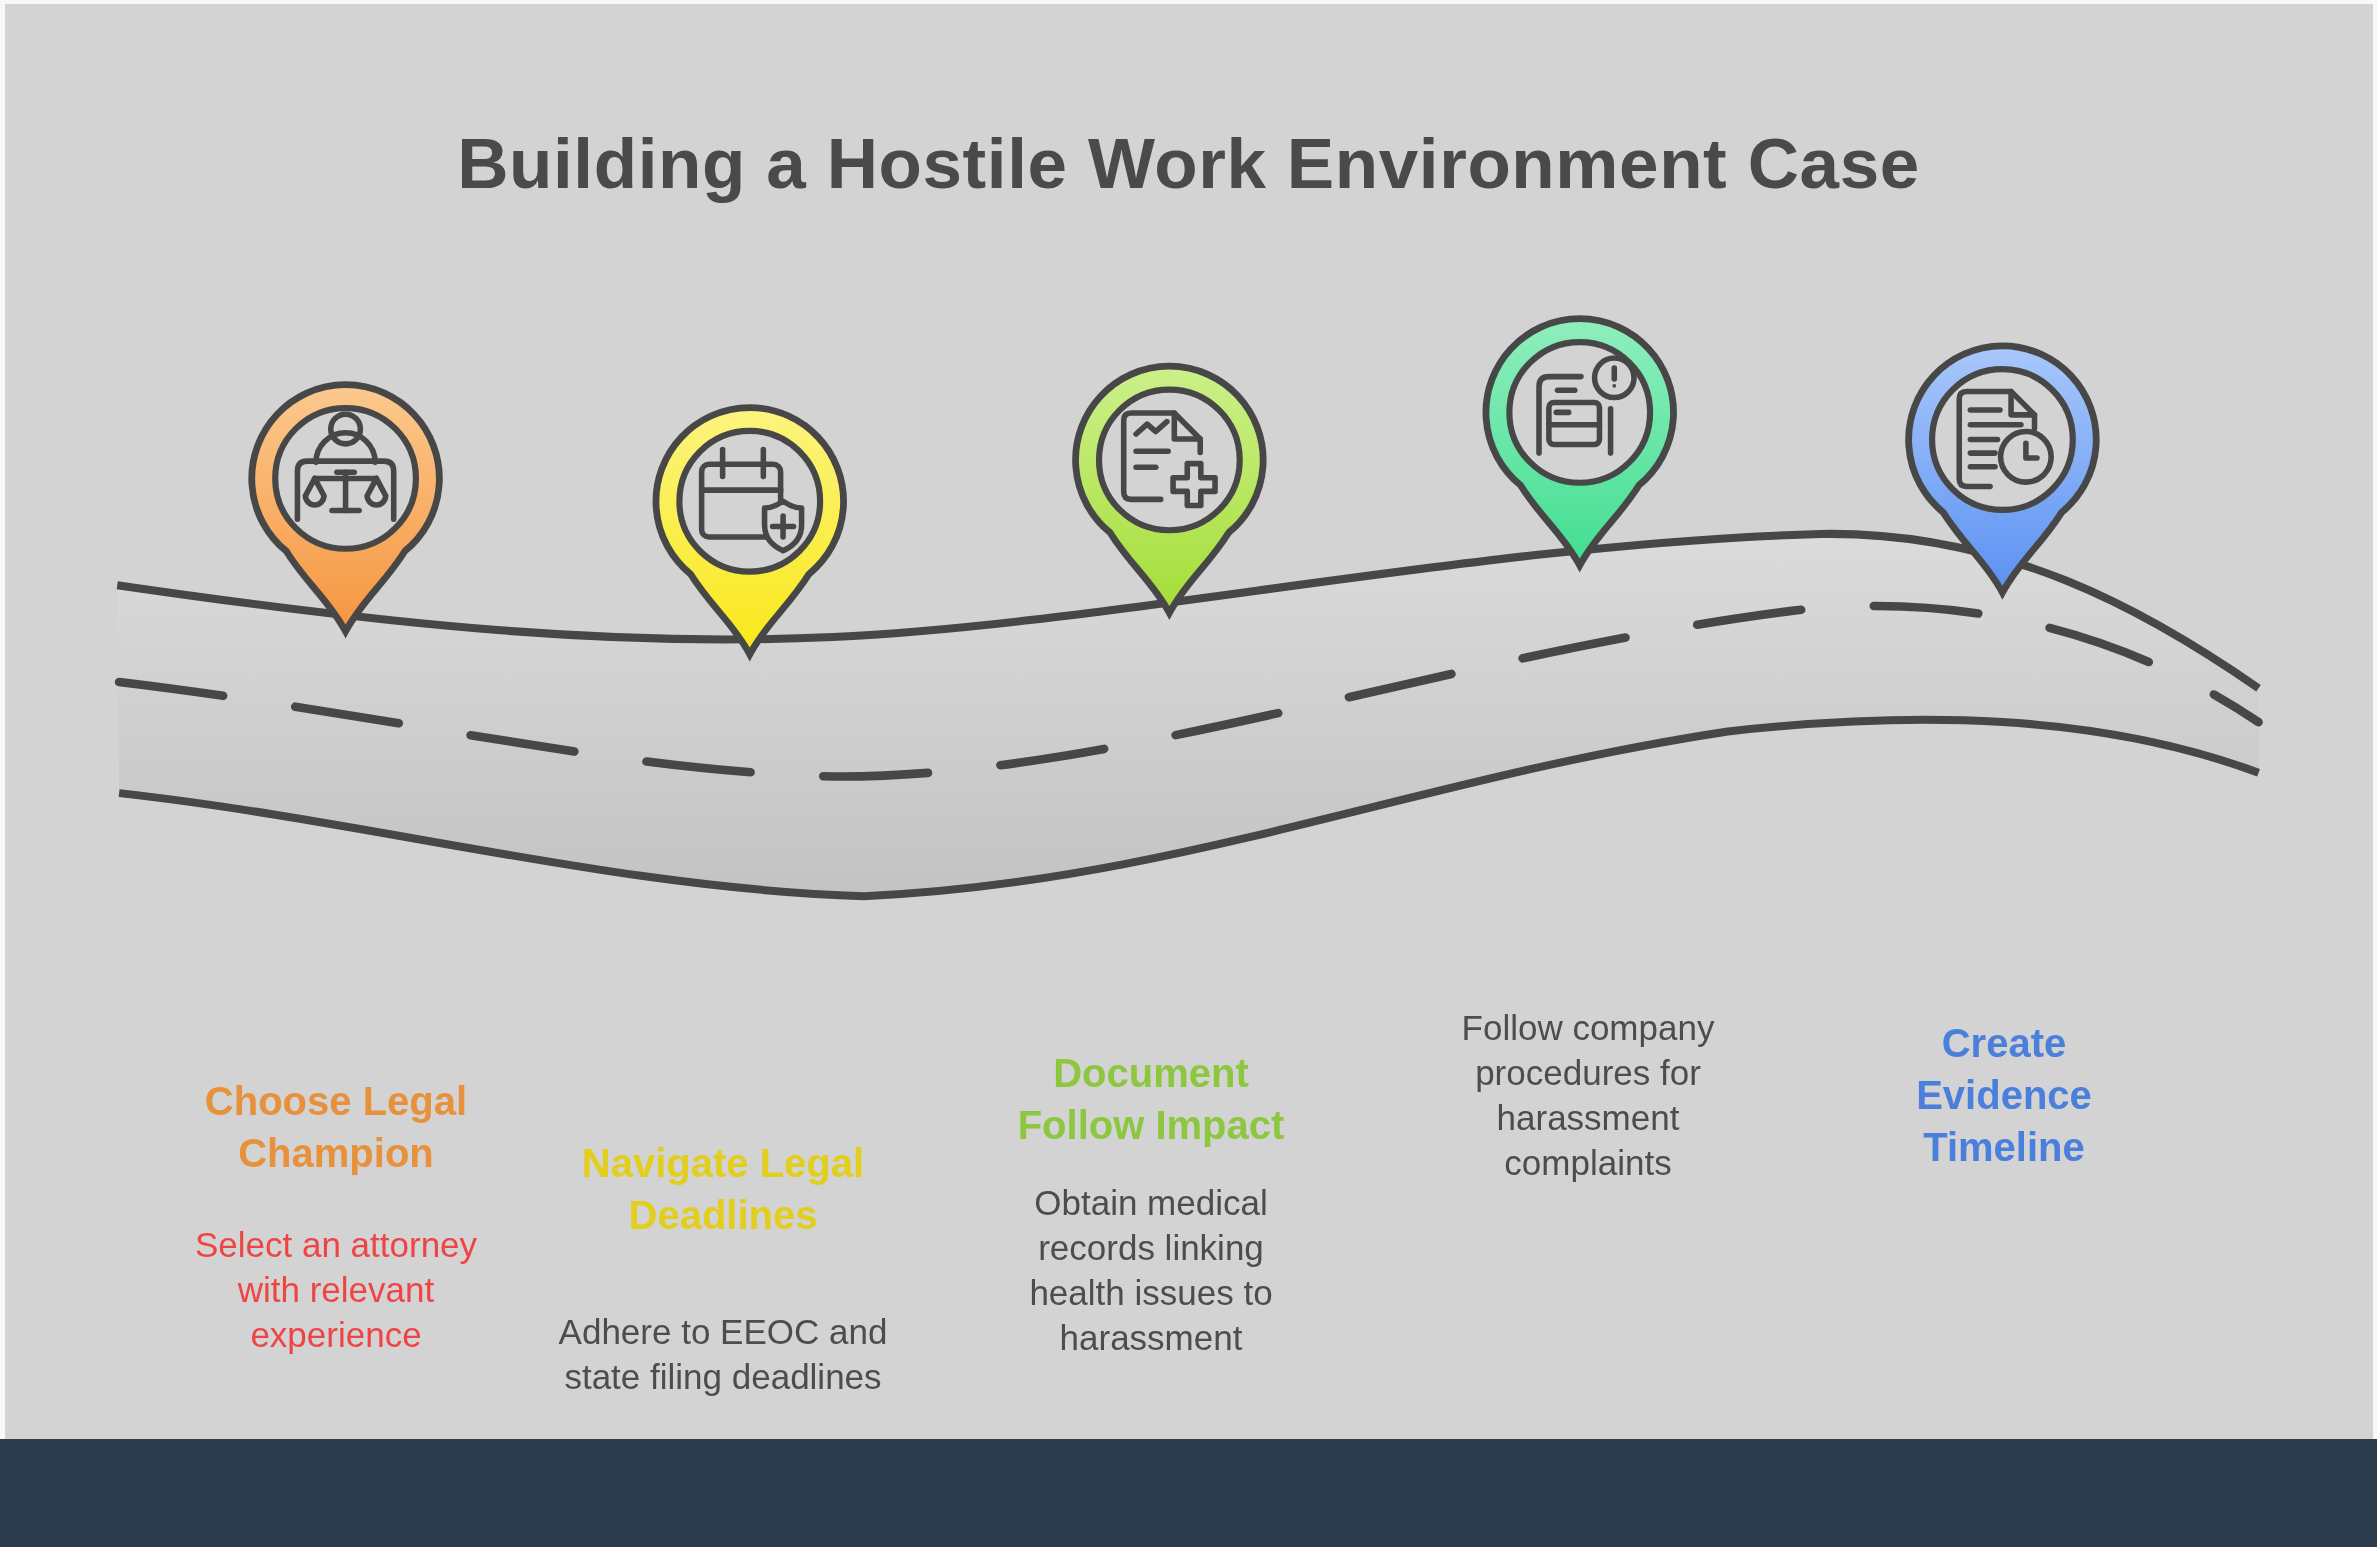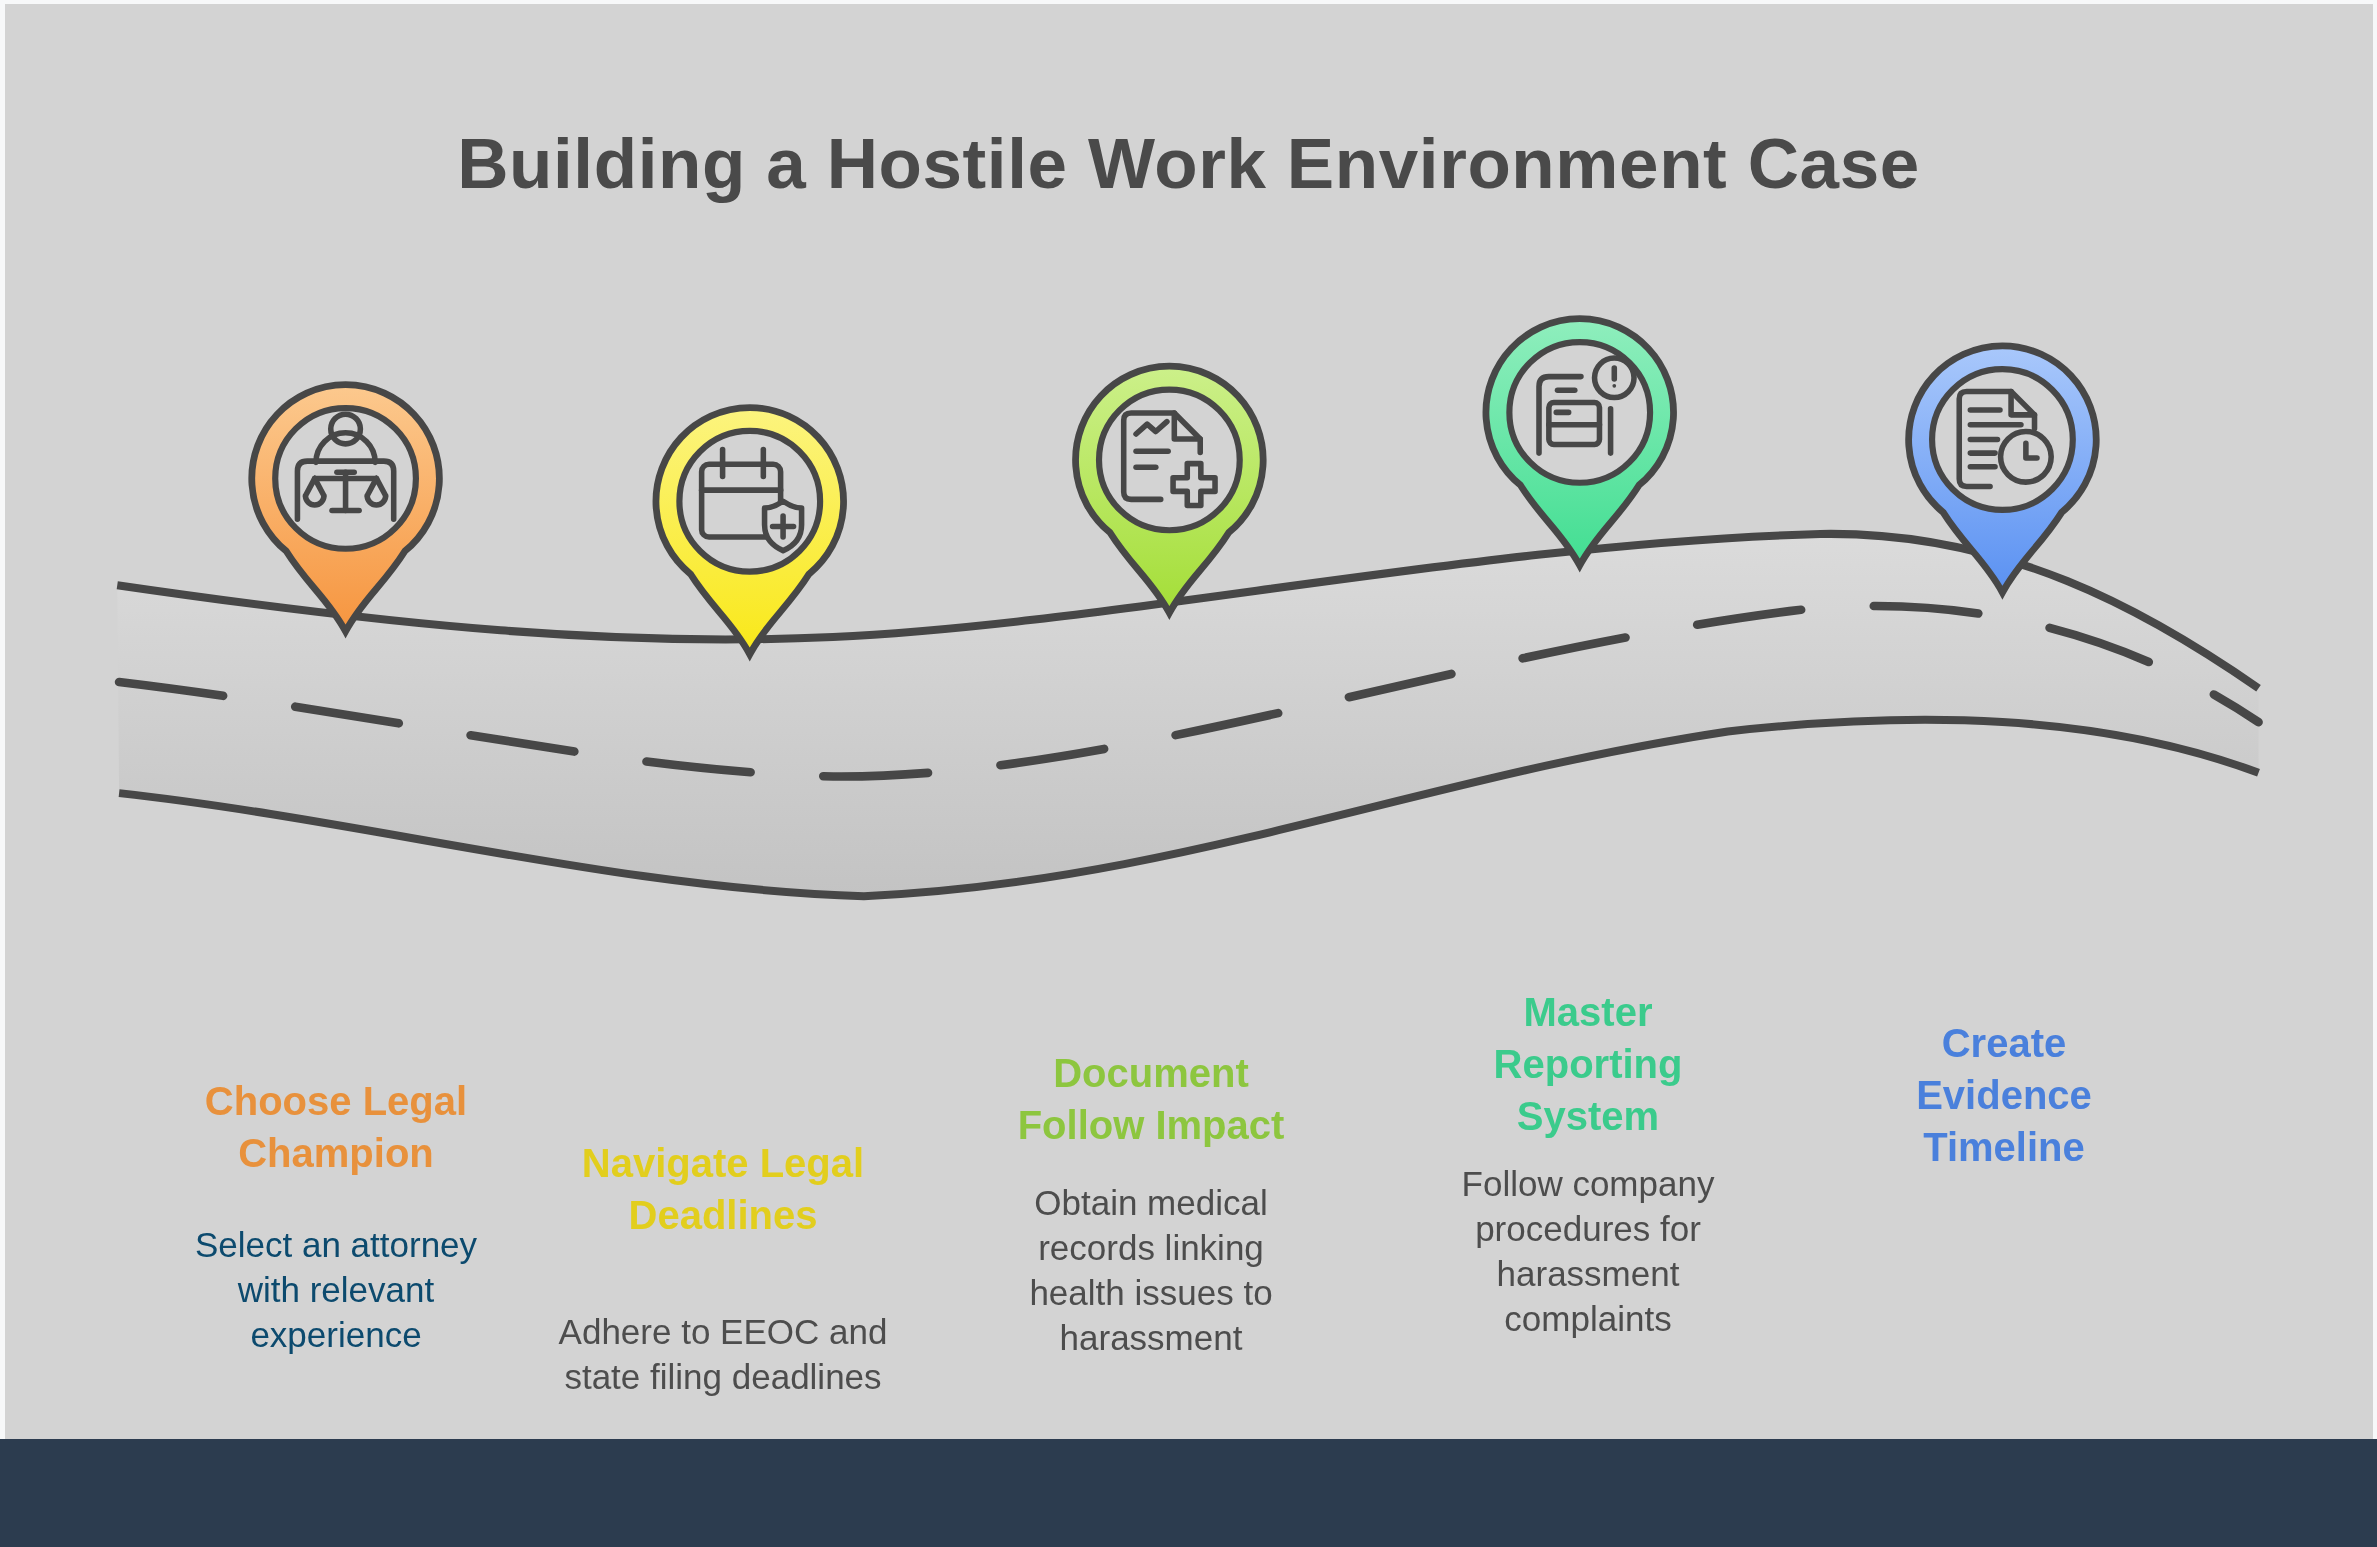--- a/index.html
+++ b/index.html
@@ -155,35 +155,34 @@
       <circle cx="38" cy="28" r="41" fill="#d3d3d3"></circle>
       <path d="M 38 6 L 38 30 L 56 30"></path>
     </g>
   </g>
 </svg>
 
 <div class="main-title" style="color: rgb(74, 74, 74);">Building a Hostile Work Environment Case</div>
 
 <div class="col col1">
   <div class="step-title" style="color: rgb(232, 145, 60);">Choose Legal Champion</div>
-  <div class="step-desc" style="color: #0c4a6e;">Select an attorney with relevant experience</div>
+  <div class="step-desc" style="color: #ef4444;">Select an attorney with relevant experience</div>
 </div>
 
 <div class="col col2">
   <div class="step-title" style="color: rgb(226, 206, 29);">Navigate Legal Deadlines</div>
   <div class="step-desc" style="color: rgb(77, 77, 77);">Adhere to EEOC and state filing deadlines</div>
 </div>
 
 <div class="col col3">
   <div class="step-title" style="color: rgb(141, 198, 63);">Document Follow Impact</div>
   <div class="step-desc" style="color: rgb(77, 77, 77);">Obtain medical records linking health issues to harassment</div>
 </div>
 
 <div class="col col4">
-  <div class="step-title" style="color: rgb(59, 203, 140);">Master Reporting System</div>
   <div class="step-desc" style="color: rgb(77, 77, 77);">Follow company procedures for harassment complaints</div>
 </div>
 
 <div class="col col5">
   <div class="step-title" style="color: rgb(74, 128, 220);">Create Evidence Timeline</div>
 </div>
 
 <div class="footer-bar" style="background-color: rgb(44, 60, 79);"></div>
 
 

